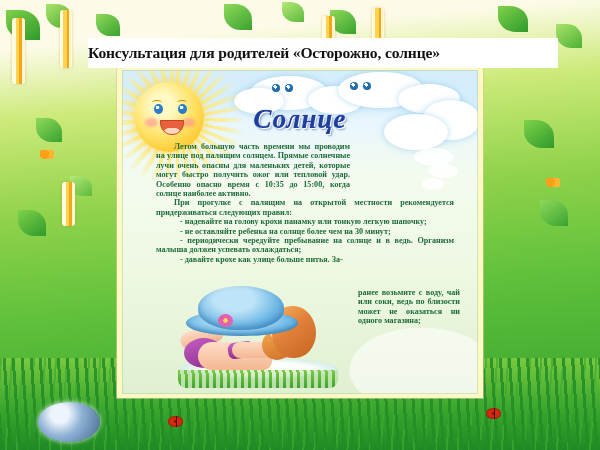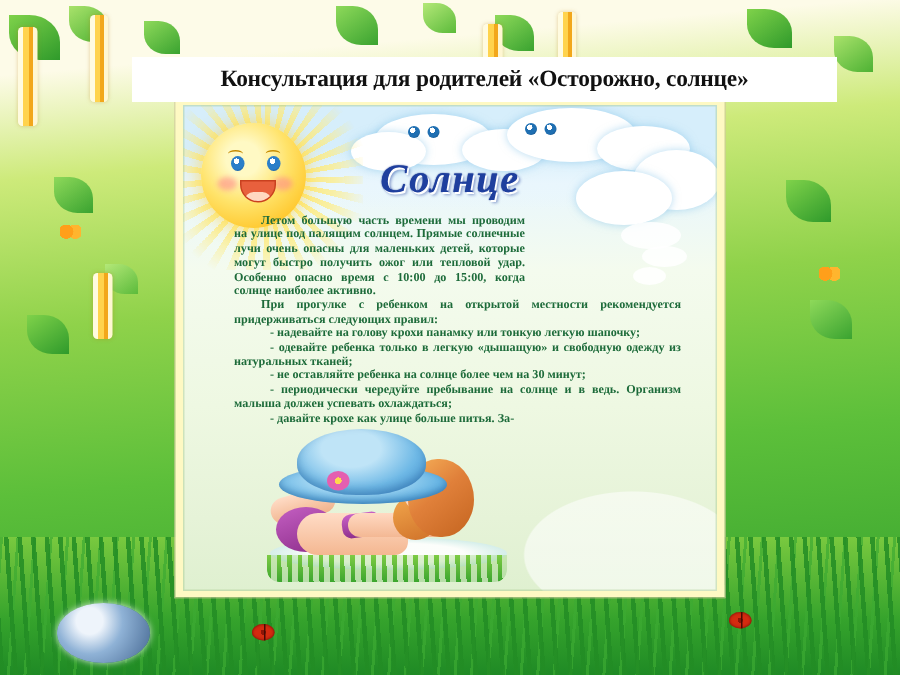--- a/index.html
+++ b/index.html
@@ -44,21 +44,21 @@
     box-shadow:inset 0 0 2px #5c0c04;}
   .ladybug:after{content:"";position:absolute;left:50%;top:0;width:1.5px;height:100%;background:#4a0a03;}
   .pebble{position:absolute;border-radius:50%;
     background:radial-gradient(circle at 35% 30%,#eef4fb 0 18%,#8fb2d6 45%,#43658f 100%);
     box-shadow:0 0 5px rgba(255,255,255,.8);}
 
   
   .title-bar{
     position:absolute;left:88px;top:38px;width:470px;height:30px;
     background:#ffffff;
-    display:flex;align-items:center;justify-content:center;
+    display:flex;align-items:center;
     z-index:40;
   }
   .title-bar span{
     font-family:"Liberation Serif", serif;
     font-weight:bold;font-size:15.6px;color:#111111;
     white-space:nowrap;letter-spacing:-.15px;
   }
 
   
   .card{
@@ -246,28 +246,28 @@
         <div class="sun-eye r"></div>
         <div class="sun-cheek l"></div>
         <div class="sun-cheek r"></div>
         <div class="sun-mouth"></div>
       </div>
 
       <div class="sun-word">Солнце</div>
 
       <div class="body-text">
         <div class="wrapcol"></div>
-        <p>Летом большую часть времени мы проводим на улице под палящим солнцем. Прямые солнечные лучи очень опасны для маленьких детей, которые могут быстро получить ожог или тепловой удар. Особенно опасно время с 10:00 до 15:00, когда солнце наиболее активно.</p>
-        <p>При прогулке с ребенком на открытой местности рекомендуется придерживаться следующих правил:</p>
+        <p>Летом большую часть времени мы проводим на улице под палящим солнцем. Прямые солнечные лучи очень опасны для маленьких детей, которые могут быстро получить ожог или тепловой удар. Особенно опасно время с 10:35 до 15:00, когда солнце наиболее активно.</p>
+        <p>При прогулке с палящим на открытой местности рекомендуется придерживаться следующих правил:</p>
         <p class="bullet">- надевайте на голову крохи панамку или тонкую легкую шапочку;</p>
-        <p class="bullet">- одевайте ребенка только в легкую «дышащую» и свободную одежду из натуральных тканей;</p>
         <p class="bullet">- не оставляйте ребенка на солнце более чем на 30 минут;</p>
         <p class="bullet">- периодически чередуйте пребывание на солнце и в ведь. Организм малыша должен успевать охлаждаться;</p>
         <p class="bullet">- давайте крохе как улице больше питья. За-</p>
       </div>
+      <div class="tail-text">ранее возьмите с воду, чай или соки, ведь по близости может не оказаться ни одного магазина;</div>
 
       <div class="girl">
         <div class="g-mat"></div>
         <div class="g-leg"></div>
         <div class="g-hip"></div>
         <div class="g-torso"></div>
         <div class="g-suit-top"></div>
         <div class="g-arm"></div>
         <div class="g-hair2"></div>
         <div class="g-face"></div>

